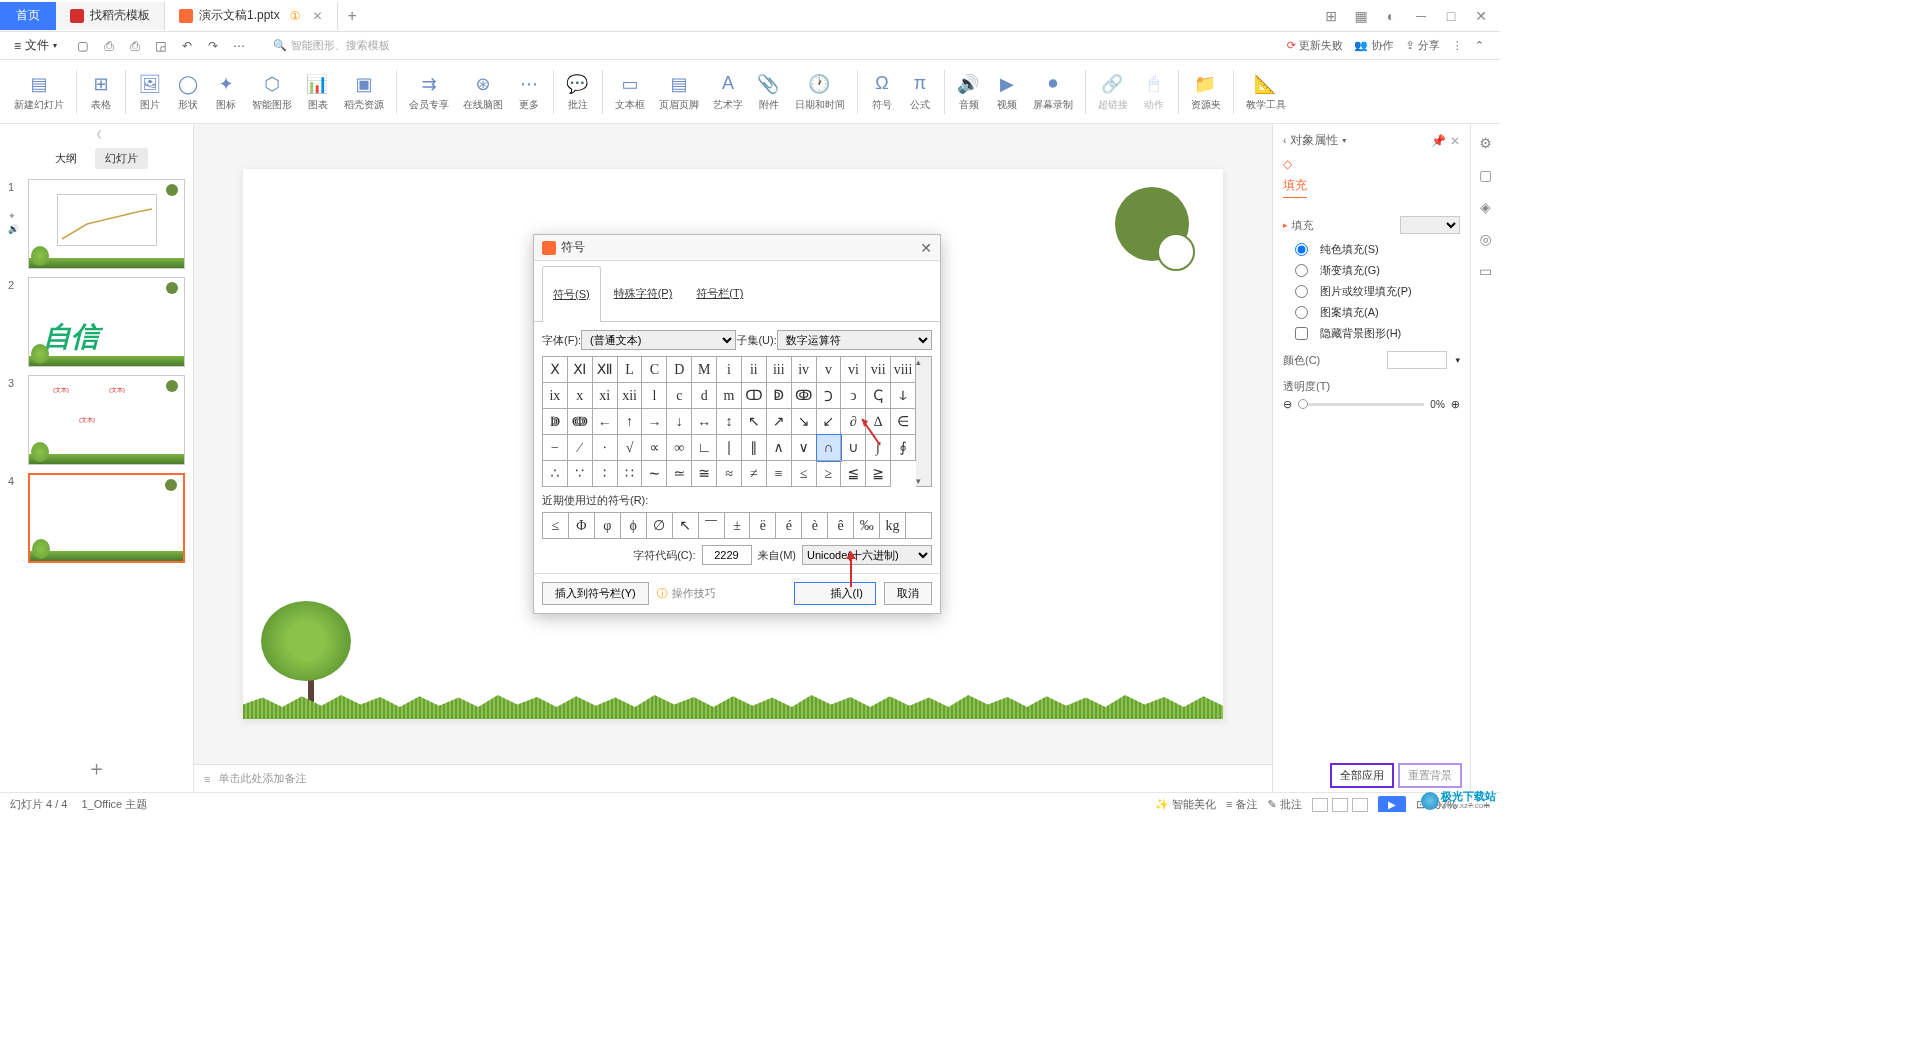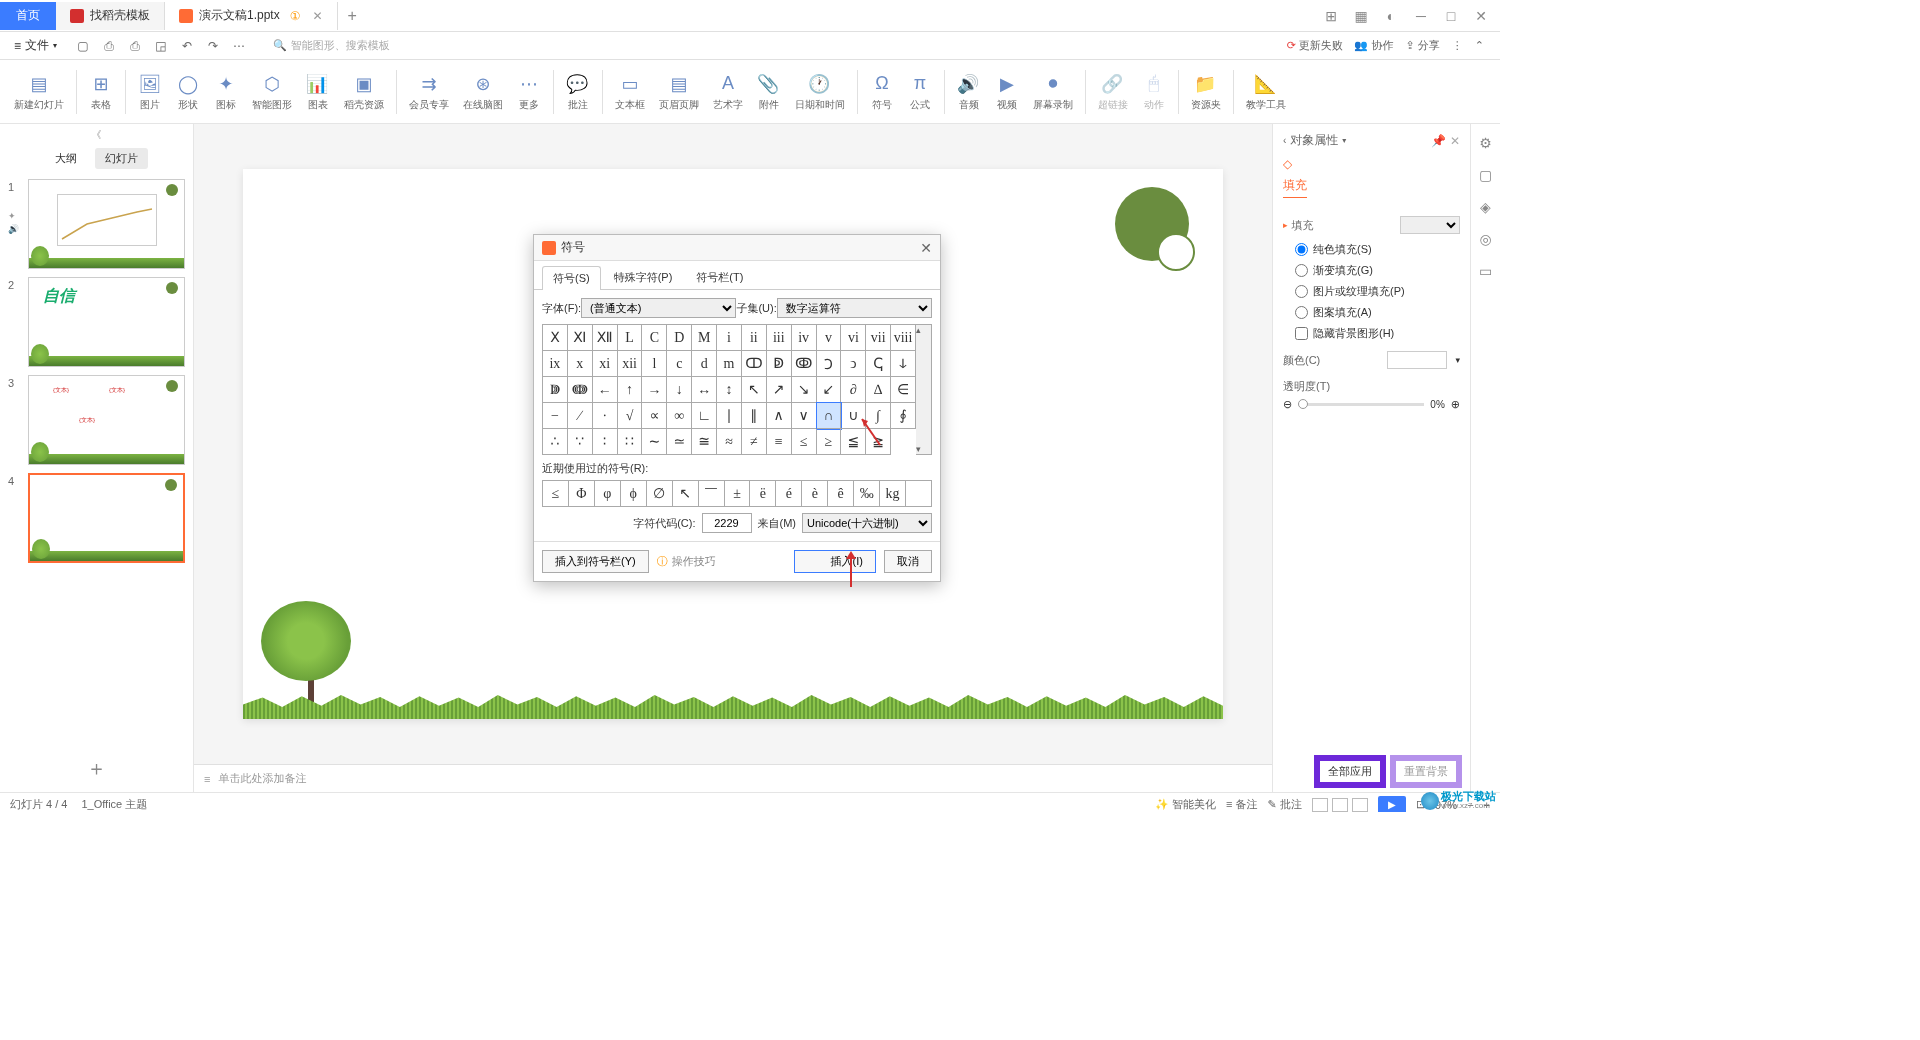--- a/index.html
+++ b/index.html
@@ -64,21 +64,21 @@
 .tree-trunk { width: 6px; height: 30px; background: #5d4037; margin: -4px auto 0; }
 .slide-grass { position: absolute; bottom: 0; left: 0; right: 0; height: 24px; background: repeating-linear-gradient(90deg, #689f38 0 2px, #8bc34a 2px 4px); clip-path: polygon(0 100%, 0 40%, 2% 10%, 4% 50%, 6% 5%, 8% 45%, 10% 0%, 12% 40%, 14% 8%, 16% 50%, 18% 5%, 20% 45%, 22% 10%, 24% 50%, 26% 0%, 28% 40%, 30% 8%, 32% 50%, 34% 5%, 36% 45%, 38% 10%, 40% 50%, 42% 0%, 44% 40%, 46% 8%, 48% 50%, 50% 5%, 52% 45%, 54% 10%, 56% 50%, 58% 0%, 60% 40%, 62% 8%, 64% 50%, 66% 5%, 68% 45%, 70% 10%, 72% 50%, 74% 0%, 76% 40%, 78% 8%, 80% 50%, 82% 5%, 84% 45%, 86% 10%, 88% 50%, 90% 0%, 92% 40%, 94% 8%, 96% 50%, 98% 5%, 100% 45%, 100% 100%); }
 .notes-bar { height: 28px; border-top: 1px solid #e0e0e0; display: flex; align-items: center; padding: 0 10px; gap: 8px; color: #999; font-size: 11px; background: #fff; }
 
 
 .dialog { position: absolute; left: 533px; top: 234px; width: 408px; background: #fff; border: 1px solid #bbb; box-shadow: 0 4px 16px rgba(0,0,0,0.25); font-size: 12px; }
 .dialog-title { height: 26px; display: flex; align-items: center; padding: 0 8px; border-bottom: 1px solid #ddd; background: #f7f7f7; }
 .dialog-title-icon { width: 14px; height: 14px; background: #ff6b35; border-radius: 2px; margin-right: 5px; }
 .dialog-close { margin-left: auto; font-size: 14px; cursor: pointer; color: #666; }
 .dialog-tabs { display: flex; border-bottom: 1px solid #ccc; padding: 4px 8px 0; gap: 2px; }
-.dialog-tab { padding: 4px 10px; border: 1px solid transparent; border-bottom: none; cursor: pointer; font-size: 11px; }
+.dialog-tab { padding: 20px 10px; border: 1px solid transparent; border-bottom: none; cursor: pointer; font-size: 11px; text-decoration: underline; }
 .dialog-tab.active { border-color: #ccc; background: #fff; border-radius: 3px 3px 0 0; position: relative; top: 1px; }
 .dialog-body { padding: 8px; }
 .dialog-row { display: flex; align-items: center; margin-bottom: 6px; font-size: 11px; }
 .dialog-row label { white-space: nowrap; }
 .dialog-row select, .dialog-row input[type=text] { flex: 1; height: 20px; border: 1px solid #aaa; font-size: 11px; padding: 0 4px; }
 .sym-grid { display: grid; grid-template-columns: repeat(15, 1fr); border: 1px solid #aaa; border-right: none; border-bottom: none; position: relative; }
 .sym-cell { border-right: 1px solid #aaa; border-bottom: 1px solid #aaa; height: 26px; display: flex; align-items: center; justify-content: center; font-size: 14px; cursor: pointer; font-family: "Times New Roman", serif; }
 .sym-cell.hl { background: #d0e4ff; outline: 1px solid #3b7cff; }
 .sym-scroller { border:1px solid #aaa; border-left:none; background:#f0f0f0; display:flex; flex-direction:column; justify-content:space-between; font-size:9px; color:#666;}
 .grid-wrap { display:flex; }
@@ -96,32 +96,32 @@
 .footer-right { margin-left: auto; display: flex; gap: 8px; }
 
 
 .right-panel { width: 228px; border-left: 1px solid #e5e5e5; background: #fff; display: flex; }
 .panel-content { flex: 1; padding: 8px 10px; }
 .panel-title { font-size: 12px; color: #666; display: flex; align-items: center; gap: 4px; margin-bottom: 8px; }
 .panel-pin { margin-left: auto; color: #aaa; cursor: pointer; }
 .panel-sec-title { color: #ff6b35; font-size: 12px; border-bottom: 1px solid #ff6b35; display: inline-block; padding-bottom: 3px; margin-bottom: 10px; }
 .panel-sub { display: flex; align-items: center; gap: 4px; font-size: 11px; color: #666; margin: 8px 0; }
 .panel-tri { color: #ff6b35; font-size: 9px; }
-.radio-row, .check-row { display: flex; align-items: center; gap: 5px; font-size: 11px; margin: 6px 0 6px 12px; }
+.radio-row, .check-row { display: flex; align-items: center; gap: 12px; font-size: 11px; margin: 6px 0 6px 12px; }
 .radio-row input, .check-row input { margin: 0; }
 .prop-row { display: flex; align-items: center; gap: 8px; font-size: 11px; margin: 10px 0; }
 .prop-row .plab { width: 50px; color: #666; }
 .color-swatch { width: 60px; height: 18px; border: 1px solid #ccc; background: #fff; margin-left:auto; }
 .slider-row { display: flex; align-items: center; gap: 6px; }
 .slider-track { flex: 1; height: 3px; background: #ddd; position: relative; }
 .slider-thumb { position: absolute; left: 0; top: -4px; width: 10px; height: 10px; background: #fff; border: 1px solid #999; border-radius: 50%; }
 .panel-strip { width: 30px; border-left: 1px solid #e5e5e5; display: flex; flex-direction: column; align-items: center; gap: 14px; padding-top: 10px; }
 .strip-icon { width: 18px; height: 18px; color: #888; cursor: pointer; display:flex; align-items:center; justify-content:center; font-size:14px;}
 .panel-bottom { position: absolute; bottom: 4px; right: 38px; display: flex; gap: 4px; }
-.panel-bottom .pb-btn { padding: 3px 8px; border: 6px solid #6d28d9; font-size: 11px; background: #fff; cursor: pointer; }
+.panel-bottom .pb-btn { padding: 3px 8px; border: 2px solid #6d28d9; font-size: 11px; background: #fff; cursor: pointer; }
 
 
 .statusbar { height: 24px; border-top: 1px solid #e5e5e5; display: flex; align-items: center; padding: 0 10px; font-size: 11px; color: #666; gap: 14px; background: #fff; }
 .status-right { margin-left: auto; display: flex; align-items: center; gap: 10px; }
 .play-btn { width: 28px; height: 18px; background: #3b7cff; color: #fff; display: flex; align-items: center; justify-content: center; border-radius: 2px; font-size: 10px; cursor: pointer; }
 .view-icons { display:flex; gap:4px; }
 .view-icon { width:16px; height:14px; border:1px solid #bbb; cursor:pointer;}
 
 
 .watermark { position: absolute; bottom: 2px; right: 4px; font-size: 11px; color: #0099cc; display: flex; align-items: center; gap: 2px; }
@@ -331,21 +331,21 @@
               <polyline points="5,45 30,30 55,24 80,18 95,15" stroke="#c9a34e" stroke-width="1.5" fill="none"></polyline>
             </svg>
           <div class="thumb-circle"></div>
             <div class="thumb-grass"></div>
           <div style="position:absolute;bottom:2px;left:2px;width:18px;height:20px;background:radial-gradient(#8bc34a,#689f38);border-radius:50%;"></div>
         </div>
       </div>
       <div class="thumb-item">
         <div class="thumb-num">2</div>
         <div class="thumb-preview">
-          <div style="position:absolute;top:8px;left:14px;font-size:16px;font-weight:bold;color:#1aad6e;font-style:italic;">自信</div>
+          <div style="position:absolute;top:40px;left:14px;font-size:28px;font-weight:bold;color:#1aad6e;font-style:italic;">自信</div>
           <div class="thumb-circle"></div>
             <div class="thumb-grass"></div>
           <div style="position:absolute;bottom:2px;left:2px;width:18px;height:20px;background:radial-gradient(#8bc34a,#689f38);border-radius:50%;"></div>
         </div>
       </div>
       <div class="thumb-item">
         <div class="thumb-num">3</div>
         <div class="thumb-preview">
           <div style="position:absolute;top:10px;left:24px;font-size:6px;color:#d32f2f;">{文本}</div>
           <div style="position:absolute;top:10px;left:80px;font-size:6px;color:#d32f2f;">{文本}</div>

